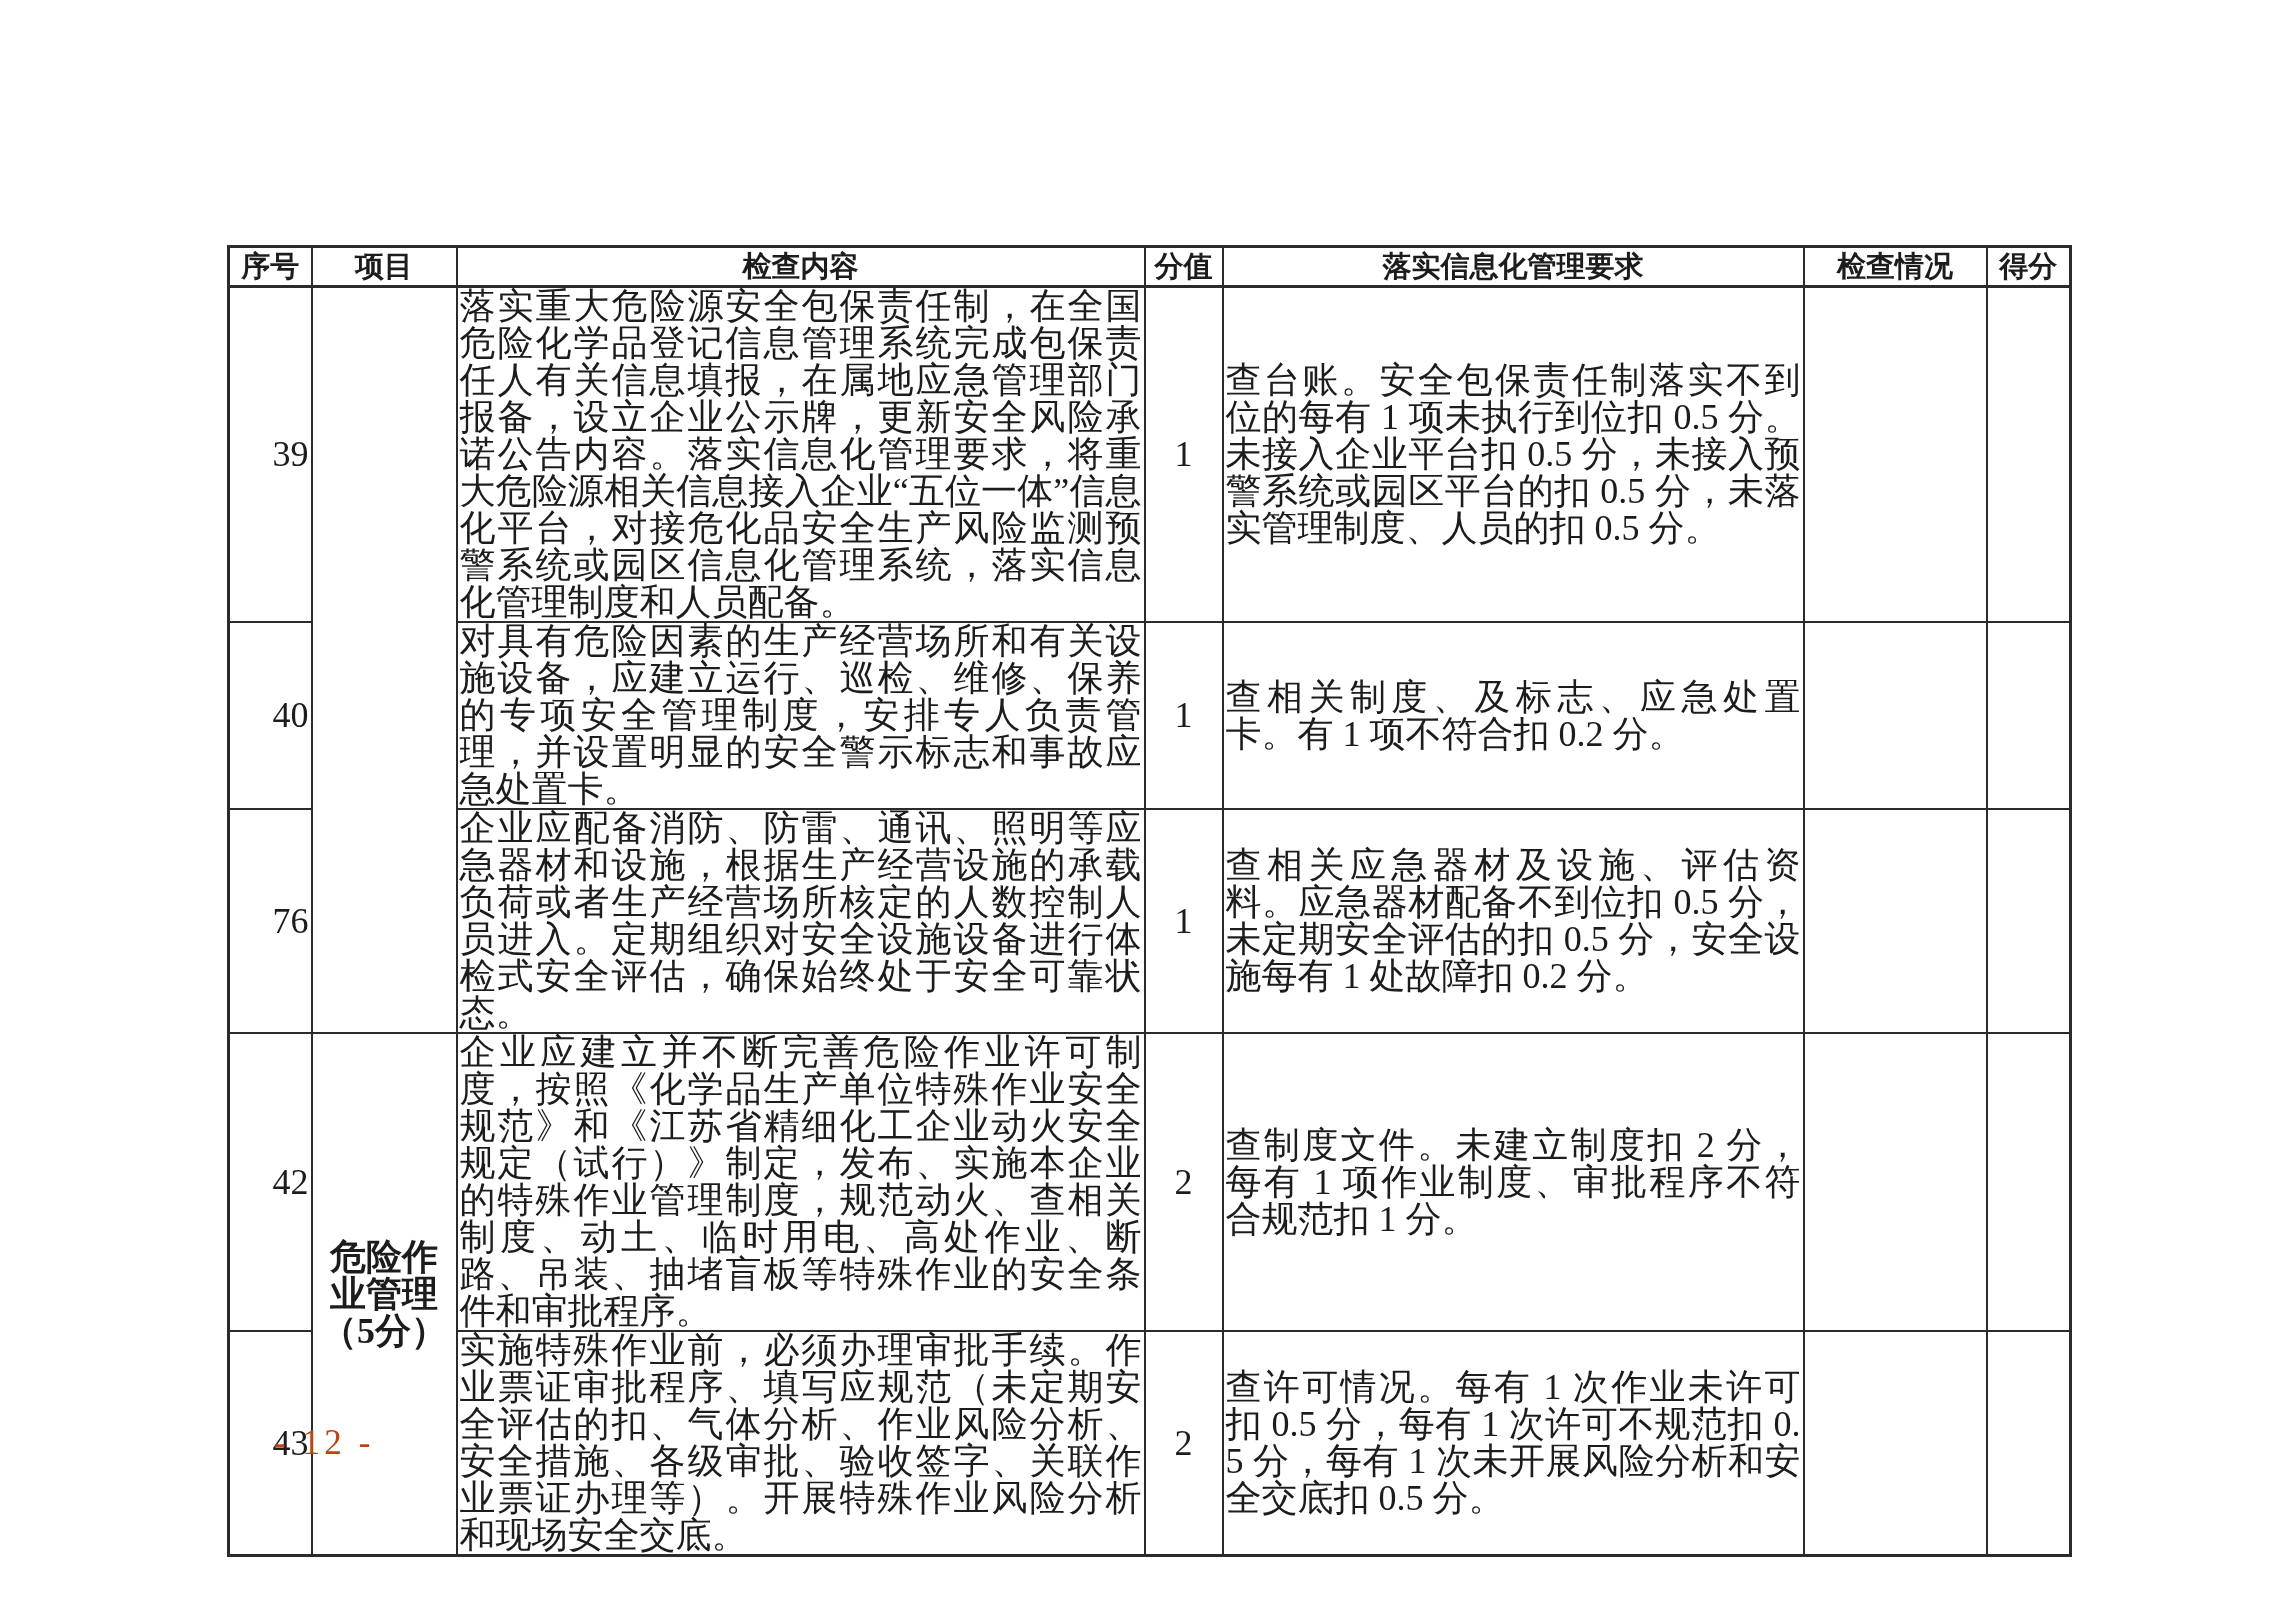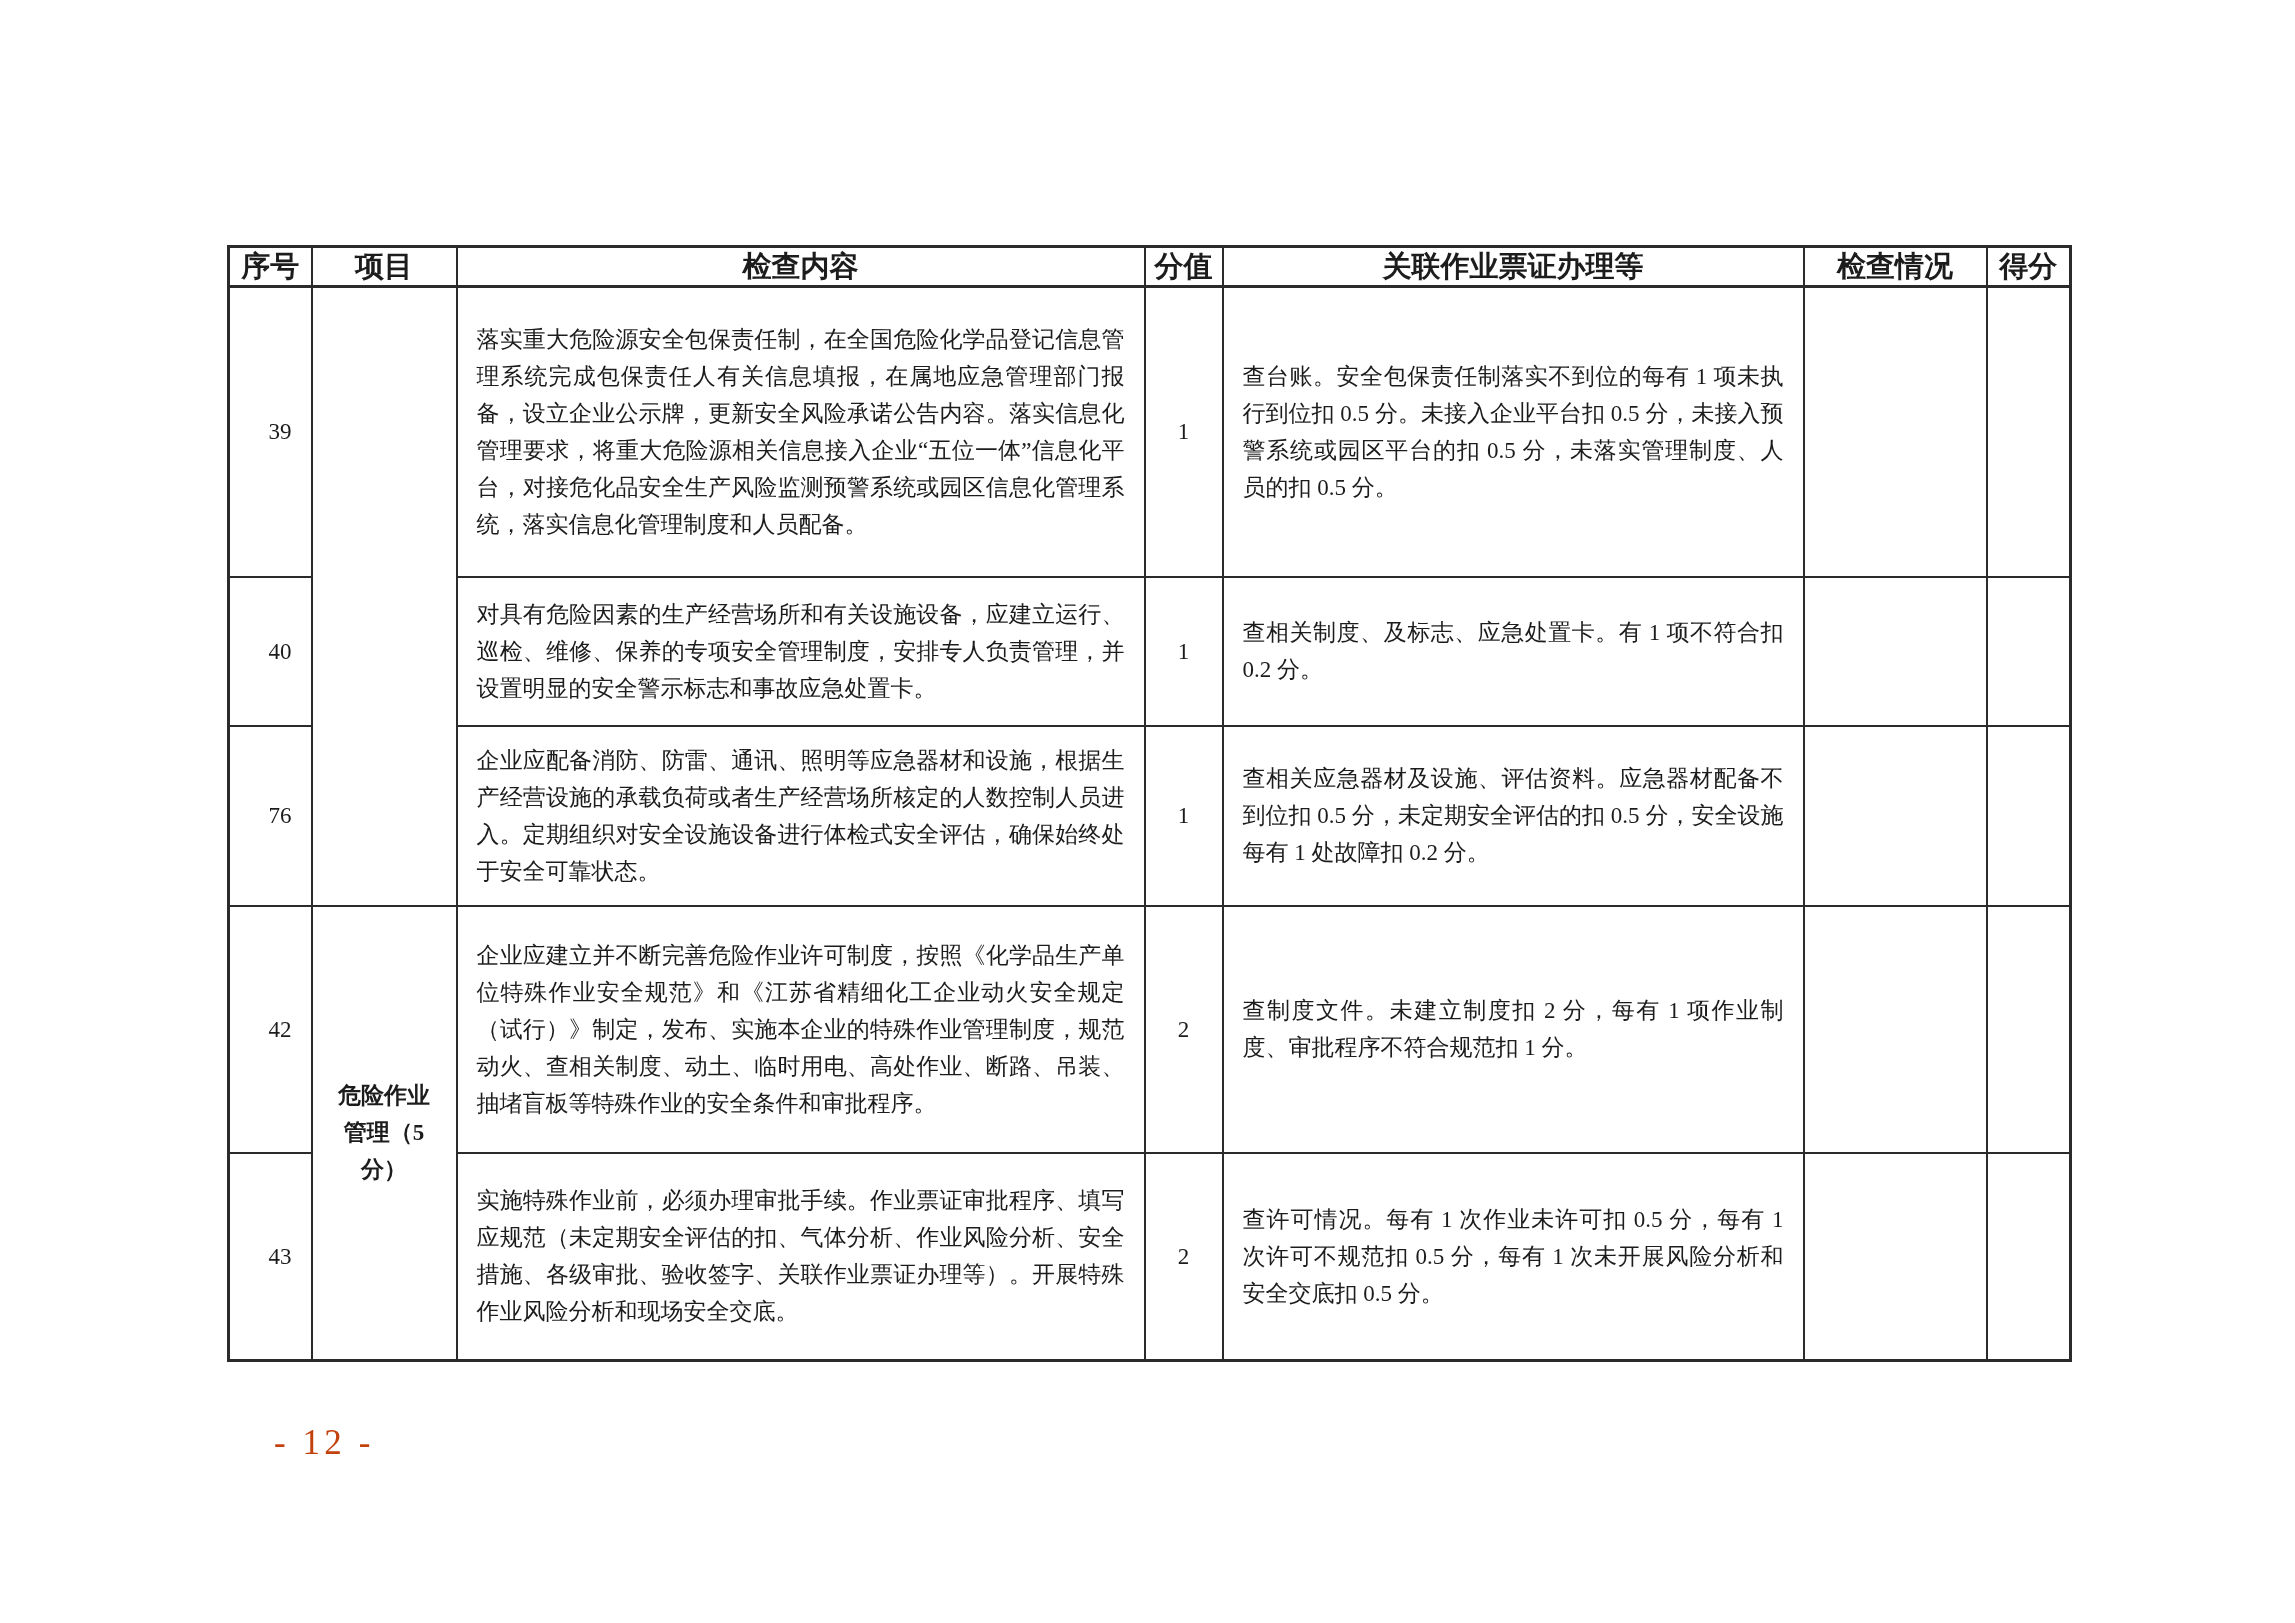--- a/index.html
+++ b/index.html
@@ -21,23 +21,23 @@
     left: 227px;
     top: 245px;
     width: 1841px;
     border-collapse: collapse;
     table-layout: fixed;
     background: #ffffff;
   }
   table.checklist th,
   table.checklist td {
     border: 2px solid #2b2b2b;
-    padding: 0 19px;
+    padding: 0 2px;
     vertical-align: middle;
-    font-size: 23px;
+    font-size: 36px;
     line-height: 37px;
     word-break: break-all;
     overflow-wrap: anywhere;
   }
   table.checklist {
     border: 3.4px solid #2b2b2b;
   }
   table.checklist thead th {
     font-weight: bold;
     text-align: center;
@@ -92,21 +92,21 @@
       <col style="width:581px">
       <col style="width:183px">
       <col style="width:84px">
     </colgroup>
     <thead>
       <tr style="height:37px">
         <th>序号</th>
         <th>项目</th>
         <th>检查内容</th>
         <th>分值</th>
-        <th>关联作业票证办理等</th>
+        <th>落实信息化管理要求</th>
         <th>检查情况</th>
         <th>得分</th>
       </tr>
     </thead>
     <tbody>
       <tr style="height:290px">
         <td class="c-no">39</td>
         <td class="c-category" rowspan="3"></td>
         <td class="c-content">落实重大危险源安全包保责任制，在全国危险化学品登记信息管理系统完成包保责任人有关信息填报，在属地应急管理部门报备，设立企业公示牌，更新安全风险承诺公告内容。落实信息化管理要求，将重大危险源相关信息接入企业“五位一体”信息化平台，对接危化品安全生产风险监测预警系统或园区信息化管理系统，落实信息化管理制度和人员配备。</td>
         <td class="c-value">1</td>

